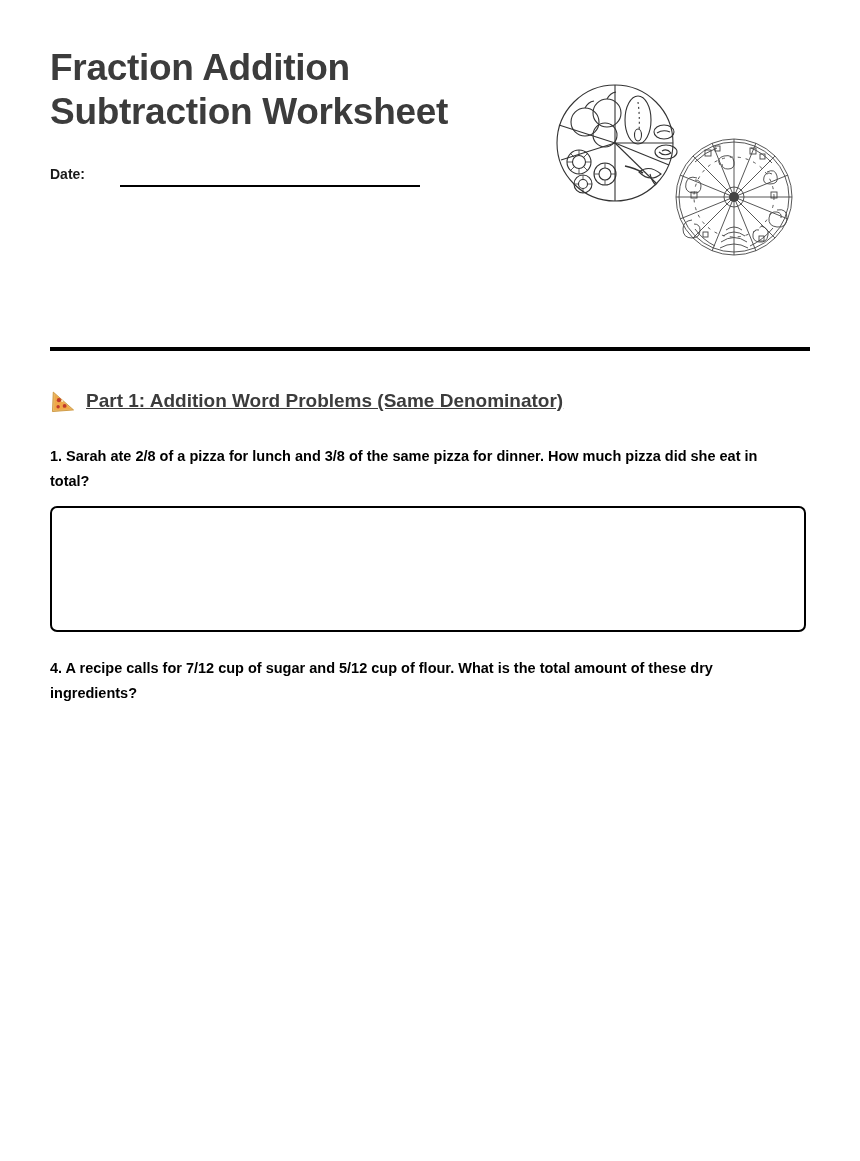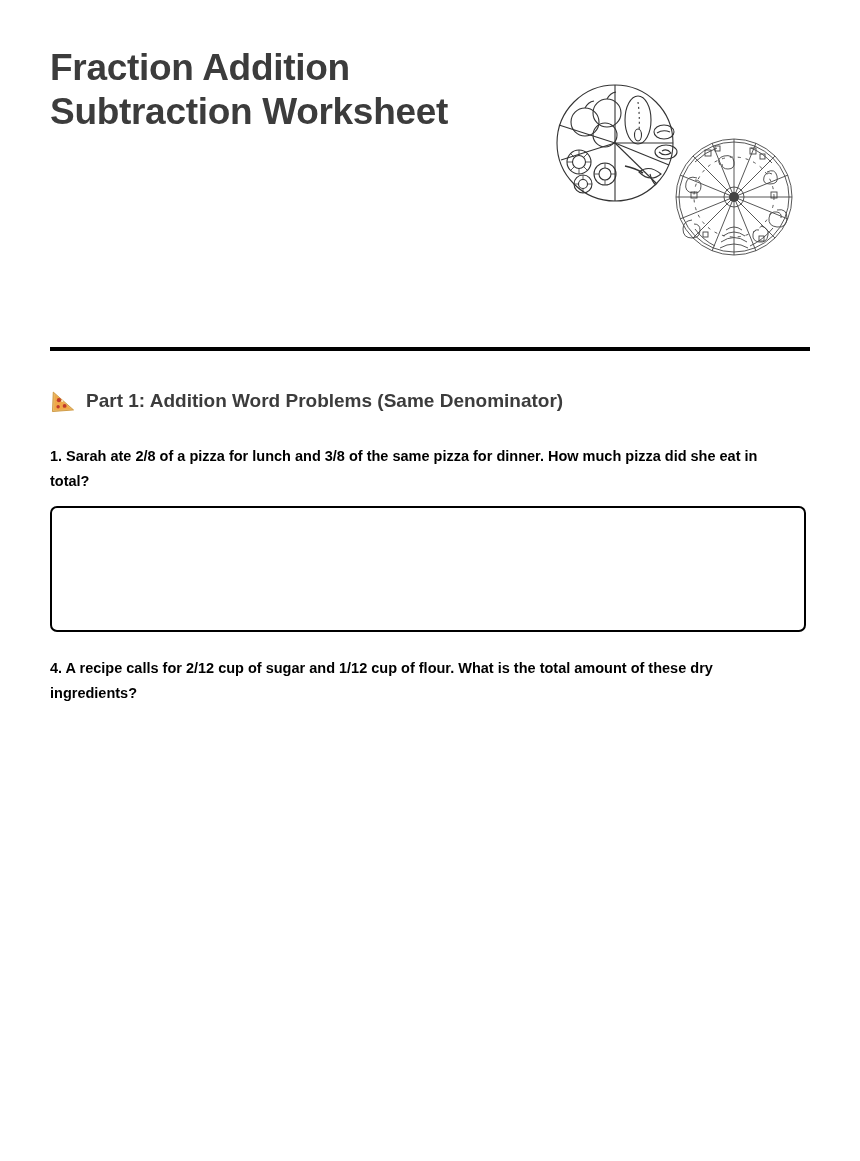--- a/index.html
+++ b/index.html
@@ -101,20 +101,21 @@
     width: 26px;
     height: 26px;
     flex: 0 0 auto;
     display: block;
   }
   .section-title {
     font-size: 19px;
     font-weight: bold;
     color: #3c3c3c;
     white-space: nowrap;
+    text-decoration: underline;
   }
 
   
   .questions {
     position: absolute;
     left: 50px;
     top: 444px;
     width: 760px;
   }
   .question-block {
@@ -145,20 +146,24 @@
 <body>
 
 <div class="page">
 
   <div class="header">
     <h1 class="worksheet-title">Fraction Addition
 Subtraction Worksheet</h1>
   </div>
 
   <div class="field-rows">
+    <div class="field-row">
+      <span class="field-label">Date:</span>
+      <span class="field-line"></span>
+    </div>
   </div>
 
   <div class="deco">
     <svg width="270" height="185" viewBox="0 0 270 185" xmlns="http://www.w3.org/2000/svg">
       <g fill="none" stroke="#333333" stroke-width="1.1">
 
         <g>
           <circle cx="70" cy="63" r="58"></circle>
 
           <line x1="70" y1="63" x2="70" y2="5"></line>
@@ -290,18 +295,18 @@
   <div class="questions">
 
     <div class="question-block">
       <p class="question-text">1. Sarah ate 2/8 of a pizza for lunch and 3/8 of the same pizza for dinner. How much pizza did she eat in total?</p>
       <div class="answer-box"></div>
     </div>
 
 
 
     <div class="question-block last">
-      <p class="question-text">4. A recipe calls for 2/12 cup of sugar and 1/12 cup of flour. What is the total amount of these dry ingredients?</p>
+      <p class="question-text">4. A recipe calls for 7/12 cup of sugar and 5/12 cup of flour. What is the total amount of these dry ingredients?</p>
     </div>
 
   </div>
 
 </div>
 
 </body></html>

